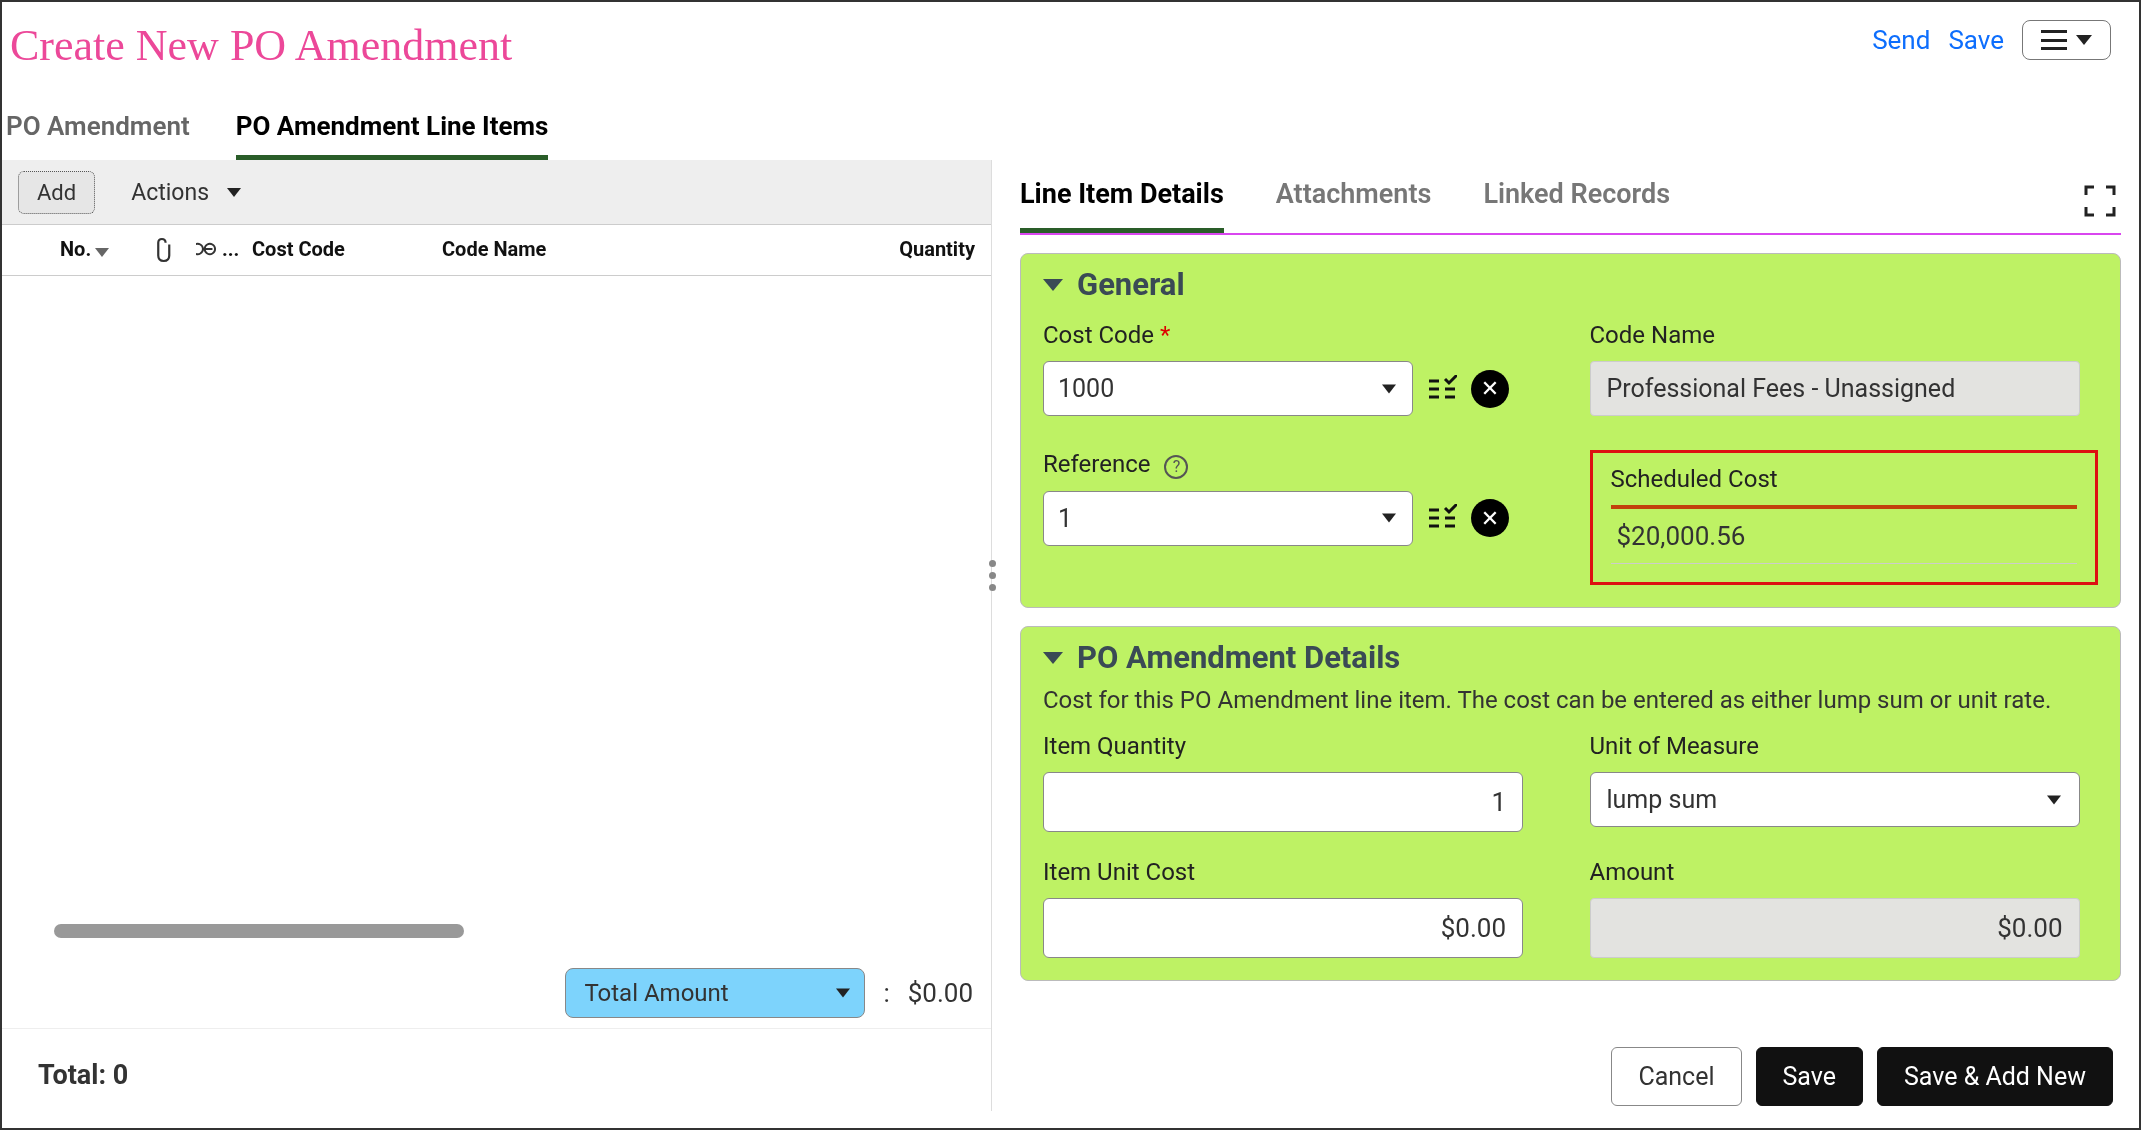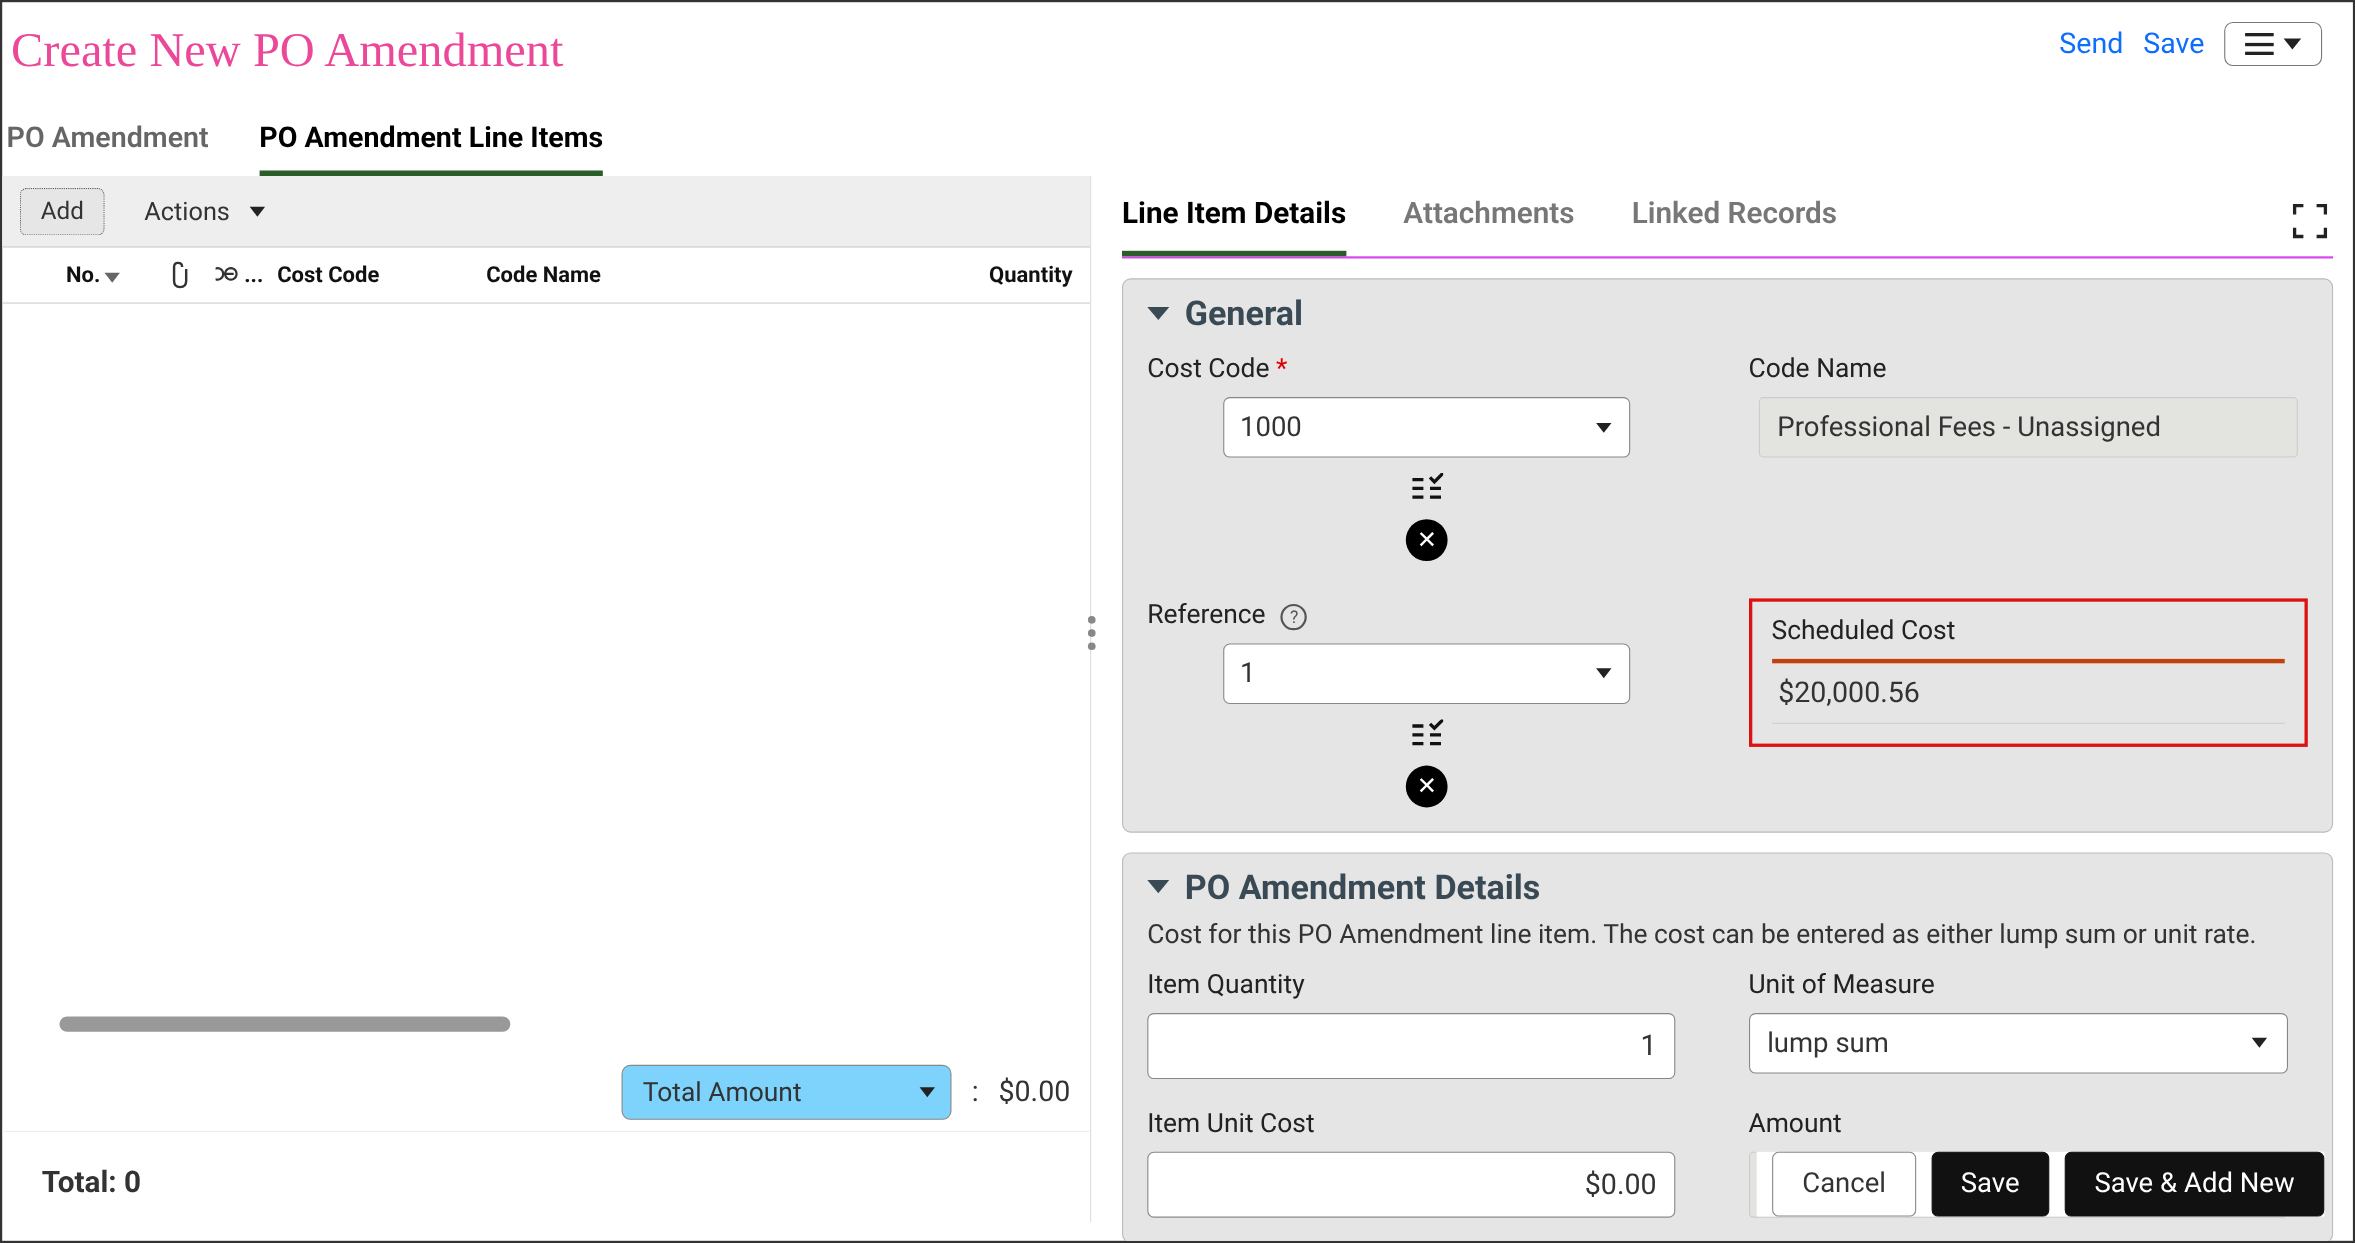--- a/index.html
+++ b/index.html
@@ -195,21 +195,21 @@
   color: #000; font-weight: 700; border-bottom: 5px solid #2a5d29;
 }
 .expand-icon {
   position: absolute; right: 22px; top: 24px; cursor: pointer;
 }
 
 
 .section {
   border: 1.5px solid #bbb;
   border-radius: 8px;
-  background: #e5e5e5;
+  background: #bef264;
   padding: 12px 22px 22px 22px;
   margin-top: 18px;
 }
 .section-head {
   display: flex; align-items: center; gap: 14px;
   font-size: 31px; font-weight: 700; color: #3a4a55;
 }
 .chevron-down {
   width: 0;height: 0;
   border-left: 10px solid transparent;
@@ -225,21 +225,21 @@
 }
 .field-col { flex: 1; display: flex; flex-direction: column; }
 .field-label { font-size: 24px; color: #222; }
 .req-star { color: #d00; margin-left: 6px;}
 .help-icon {
   display:inline-flex; align-items:center; justify-content:center;
   width:24px;height:24px;border:2px solid #555;border-radius:50%;
   font-size:16px;color:#555;margin-left:8px;
 }
 
-.input-line { display: flex; align-items: center; gap: 14px; margin-top: 12px; flex-direction: column;}
+.input-line { display: flex; align-items: center; gap: 14px; margin-top: 12px;}
 .select-box, .text-box {
   border: 1.5px solid #888; border-radius: 6px; background: #fff;
   padding: 12px 14px; font-size: 25px; position: relative;
 }
 .select-box { width: 370px; }
 .select-box .caret-down { position:absolute; right:16px; top:50%; transform:translateY(-50%);}
 .readonly-box {
   background: #e3e3e0; border:1px solid #ccc; border-radius:4px;
   padding: 12px 16px; font-size: 25px; width: 490px;
 }

